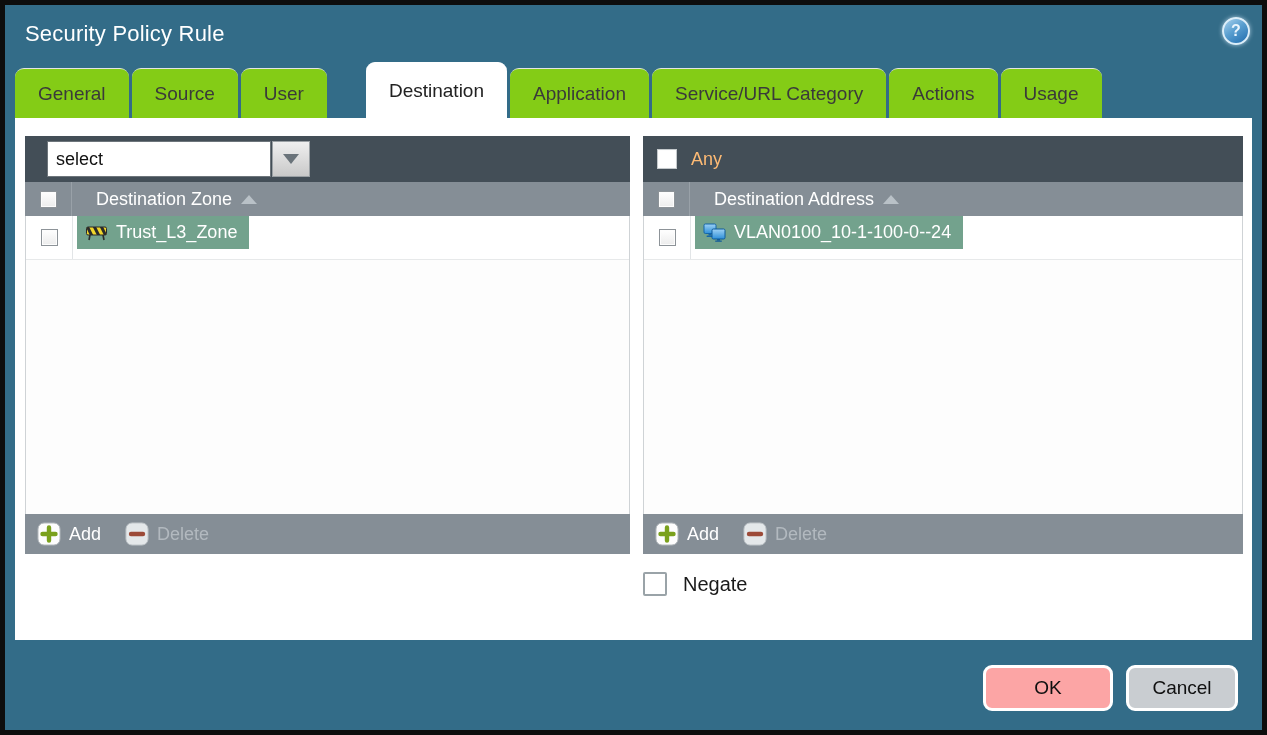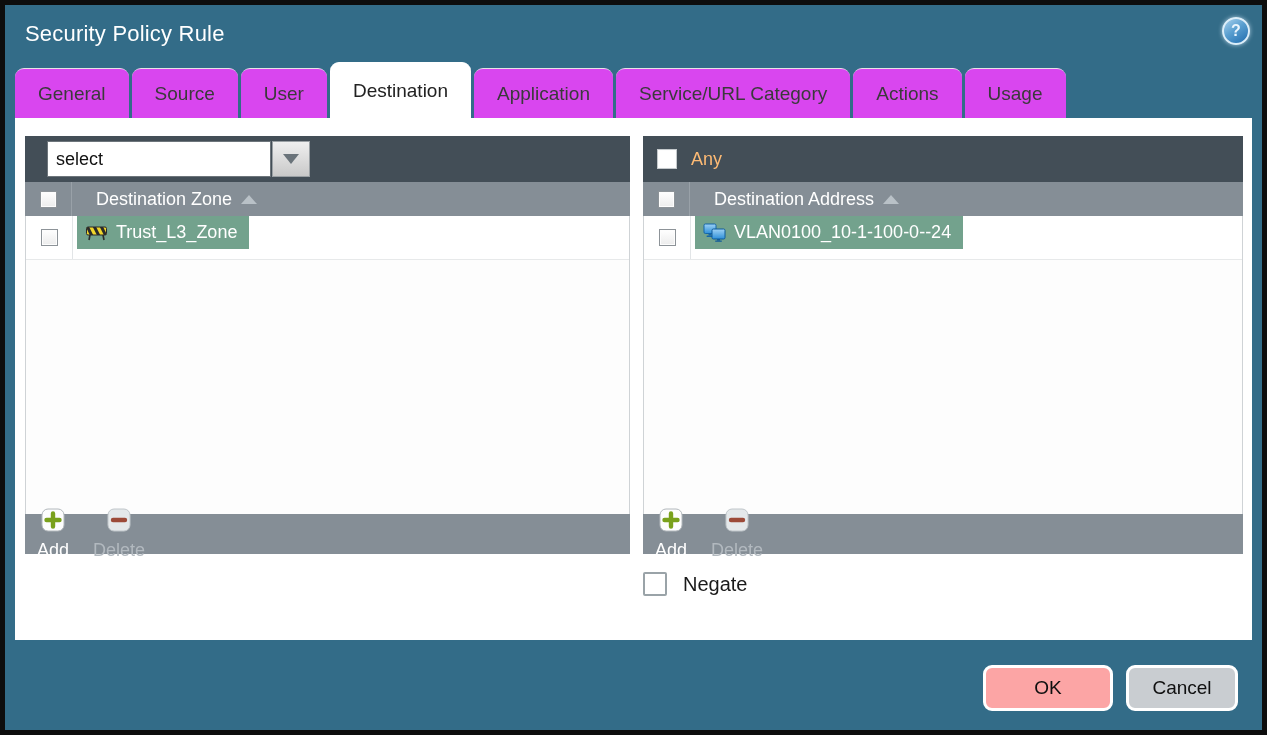--- a/index.html
+++ b/index.html
@@ -27,31 +27,32 @@
     border:2px solid #dceef9;
     box-shadow:0 0 4px rgba(220,240,255,.7);
     color:#eaf5fd; font-size:16px; font-weight:bold;
     display:flex; align-items:center; justify-content:center;
     cursor:pointer;
   }
 
   
   .tabrow { height:56px; display:flex; align-items:flex-end; padding-left:10px; }
   .tab {
-    background:#d946ef; color:#3a3a3a;
+    background:#84cc16; color:#3a3a3a;
     height:50px; margin-right:3px;
     border-radius:9px 9px 0 0;
     display:flex; align-items:center;
     padding:0 23px; font-size:19px;
     cursor:pointer; white-space:nowrap;
     border-top:1px solid #e4e4e4;
   }
   .tab.active {
     background:#fff; color:#222; height:56px;
     border-top:1px solid #fff;
+    margin-left:36px;
   }
 
   
   .content {
     background:#fff; margin:0 10px; height:522px;
     padding:18px 0 0 10px; position:relative;
   }
   .panels { display:flex; gap:13px; }
 
   .panel { display:flex; flex-direction:column; }
@@ -125,21 +126,21 @@
     background:#73a28d; color:#fff; font-size:18px;
     height:33px; padding:0 12px 0 8px; margin-left:4px;
     white-space:nowrap;
   }
 
   
   .pfoot {
     background:#858e96; height:40px;
     display:flex; align-items:center; gap:24px; padding-left:12px;
   }
-  .footbtn { display:flex; align-items:center; gap:8px; cursor:pointer;flex-direction:column; }
+  .footbtn { display:flex; align-items:center; gap:8px; cursor:pointer; }
   .footbtn .lbl { font-size:18px; }
   .footbtn.add .lbl { color:#fff; }
   .footbtn.del .lbl { color:#b2b9bf; }
   .footbtn.del { cursor:default; }
 
   
   .negate-row {
     display:flex; align-items:center; gap:16px;
     margin:18px 0 16px 618px;
   }

